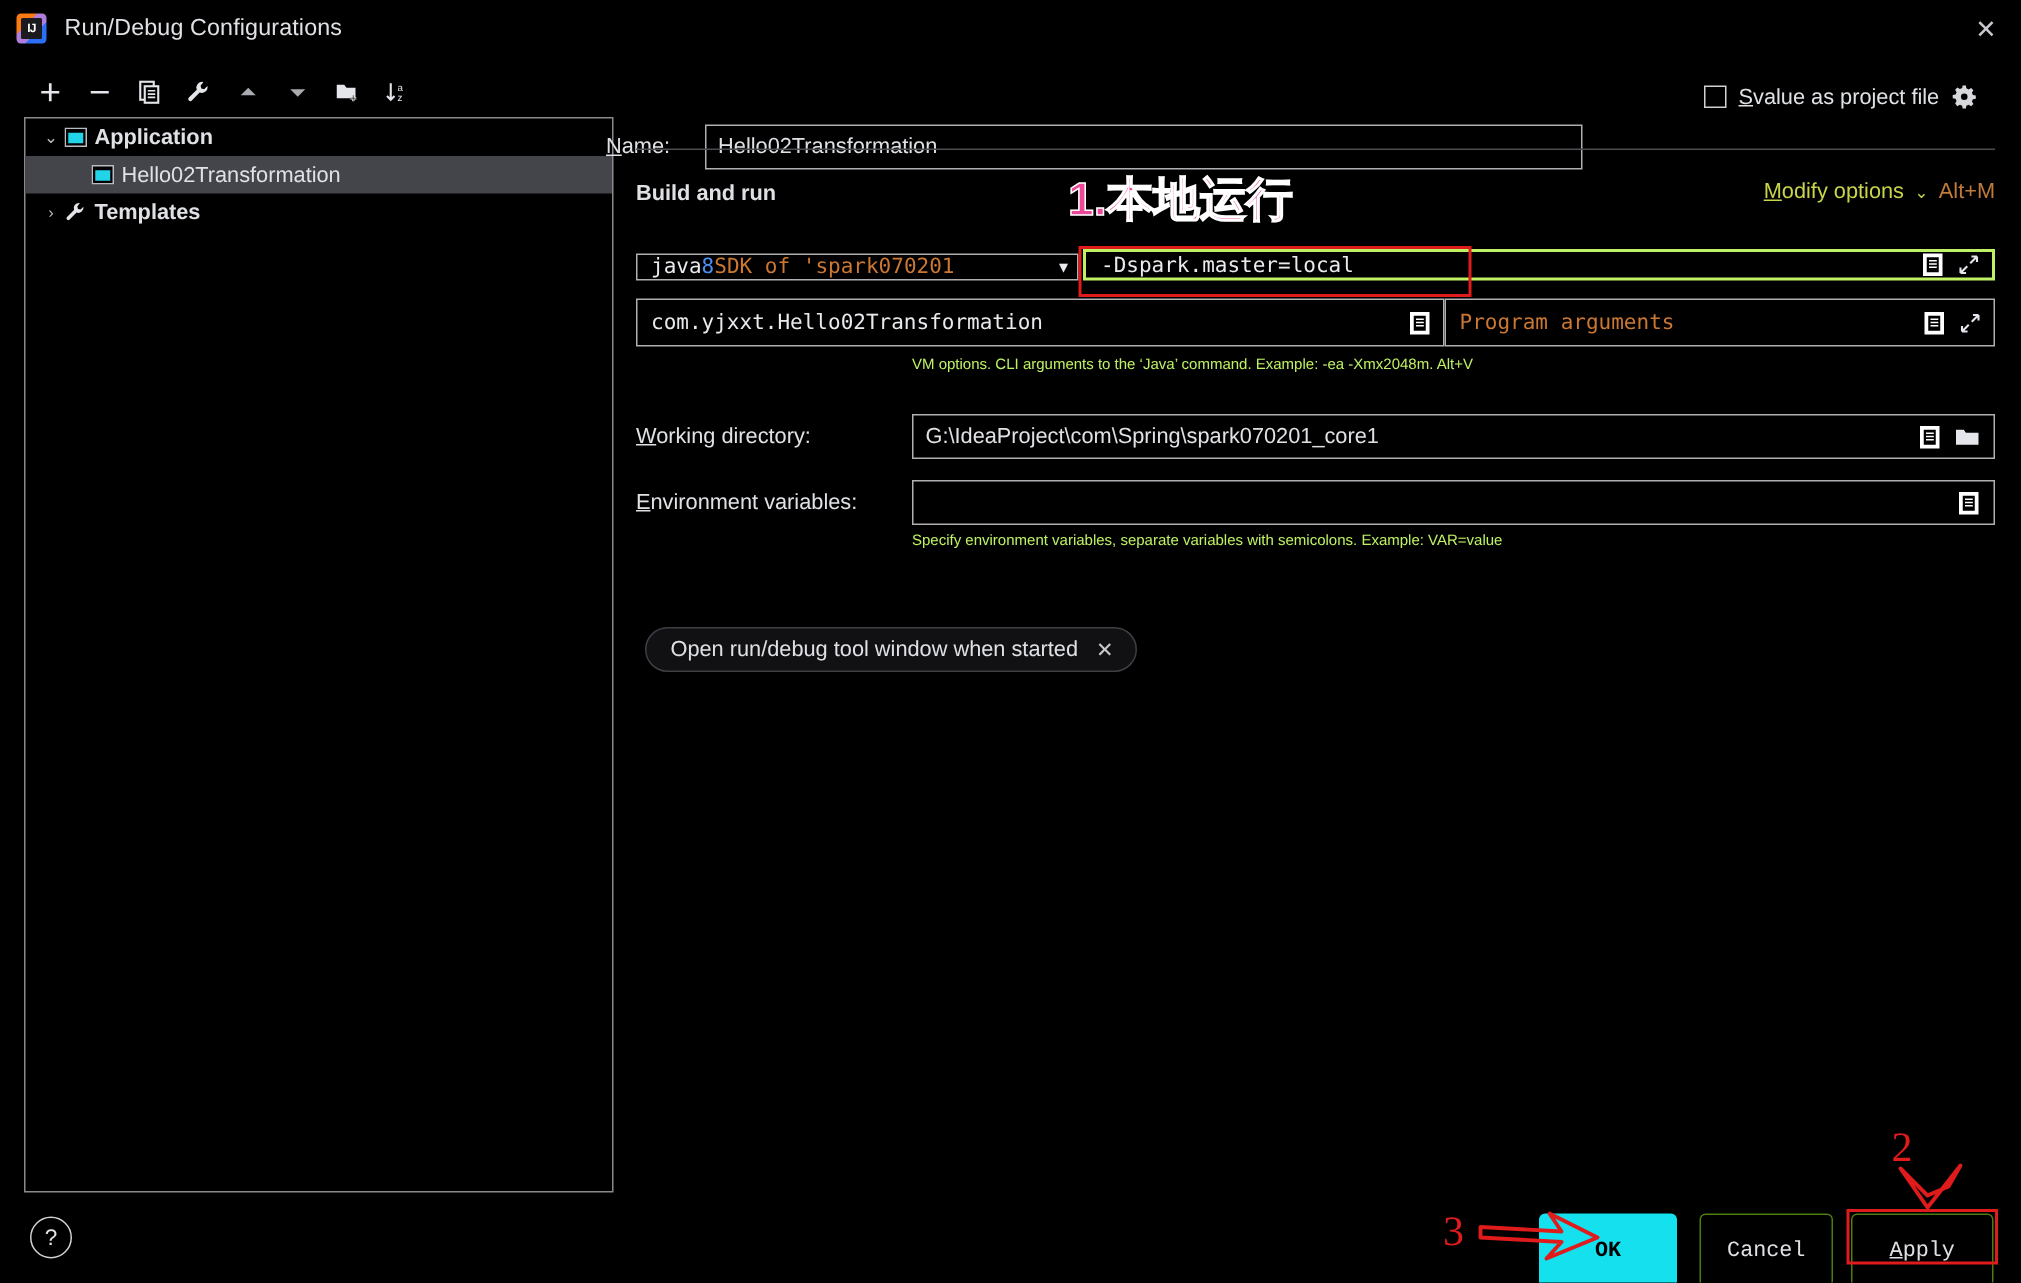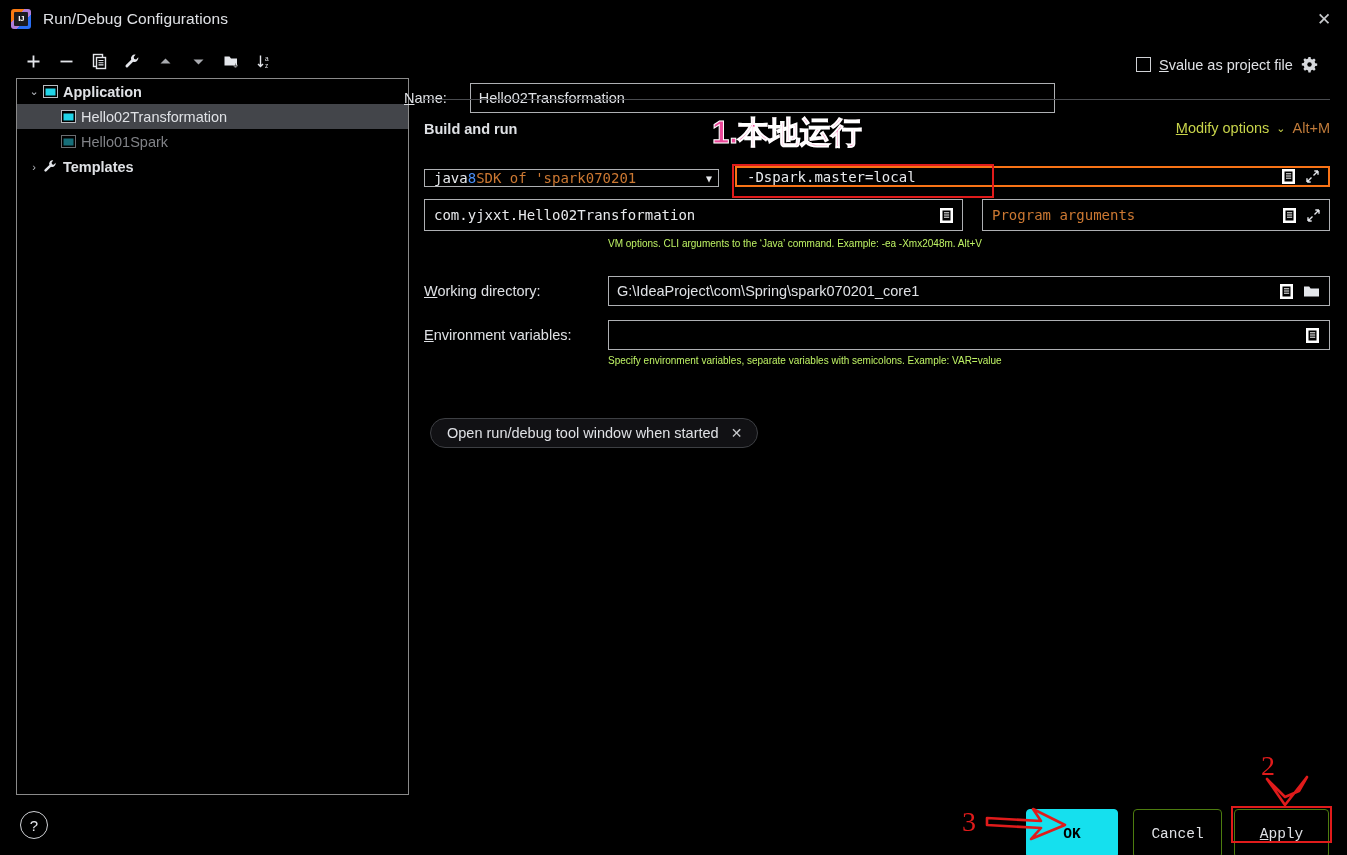--- a/index.html
+++ b/index.html
@@ -125,22 +125,22 @@
     width: 295px; border: 1px solid #aeb0b3; background: #000;
     display: flex; align-items: center; padding: 0 6px 0 9px;
     font-family: "DejaVu Sans Mono", monospace; font-size: 14px;
   }
   .sdk-combo .c-white { color: #e8eaed; }
   .sdk-combo .c-blue { color: #4b8ff7; }
   .sdk-combo .c-orange { color: #cc7832; }
   .sdk-caret { margin-left: auto; color: #e8eaed; font-size: 10px; }
 
   .vm-wrap {
-    position: relative; flex: 1; margin-left: 16px;
-    border: 2px solid #f97316; background: #000;
+    position: relative; flex: 1; margin-left: 3px;
+    border: 2px solid #bef264; background: #000;
     display: flex; align-items: center; padding: 0 8px 0 10px;
   }
   .vm-text {
     font-family: "DejaVu Sans Mono", monospace; font-size: 14px; color: #e8eaed;
   }
   .vm-redbox {
     position: absolute; left: -5px; top: -4px; width: 262px; height: 34px;
     border: 2px solid #e01b1b; pointer-events: none;
   }
   .field-icons { margin-left: auto; display: flex; align-items: center; gap: 9px; }
@@ -151,21 +151,21 @@
   .row-main {
     position: absolute; left: 424px; top: 199px; width: 906px; height: 32px;
     display: flex; align-items: stretch;
   }
   .mainclass-field {
     width: 539px; border: 1px solid #aeb0b3; background: #000;
     display: flex; align-items: center; padding: 0 8px 0 9px;
     font-family: "DejaVu Sans Mono", monospace; font-size: 14px; color: #e8eaed;
   }
   .progargs-field {
-    flex: 1; margin-left: 19px; border: 1px solid #aeb0b3; background: #000;
+    flex: 1; margin-left: 0; border: 1px solid #aeb0b3; background: #000;
     display: flex; align-items: center; padding: 0 8px 0 9px;
     font-family: "DejaVu Sans Mono", monospace; font-size: 14px; color: #cc7832;
   }
 
   .hint {
     position: absolute; left: 608px; width: 720px;
     color: #bef264; font-size: 10px; white-space: nowrap;
   }
   .hint-vm { top: 238px; }
   .hint-env { top: 355px; }
@@ -310,31 +310,20 @@
     <span class="indent"></span>
     <span>
       <svg class="app-icon" viewBox="0 0 15 13">
         <rect x="0.5" y="0.5" width="14" height="12" fill="#000" stroke="#b9bcc2"></rect>
         <rect x="2.5" y="3.5" width="10" height="7" fill="#21d4e8"></rect>
       </svg>
     </span>
     <span class="tree-label">Hello02Transformation</span>
   </div>
 
-  <div class="tree-row dim">
-    <span class="tw-arrow none"></span>
-    <span class="indent"></span>
-    <span>
-      <svg class="app-icon" viewBox="0 0 15 13">
-        <rect x="0.5" y="0.5" width="14" height="12" fill="#000" stroke="#6b6d72"></rect>
-        <rect x="2.5" y="3.5" width="10" height="7" fill="#166e79"></rect>
-      </svg>
-    </span>
-    <span class="tree-label">Hello01Spark</span>
-  </div>
 
   <div class="tree-row">
     <span class="tw-arrow">›</span>
     <span>
       <svg class="wrench-ic" viewBox="0 0 17 17">
         <path d="M11.6 1.6a3.9 3.9 0 0 0-4.4 5.2L1.9 12a1.4 1.4 0 0 0 2 2l5.2-5.3a3.9 3.9 0 0 0 5.2-4.4l-2.2 2.2-1.9-.5-.5-1.9z" fill="#e4e6eb"></path>
       </svg>
     </span>
     <span class="tree-label bold">Templates</span>
   </div>

